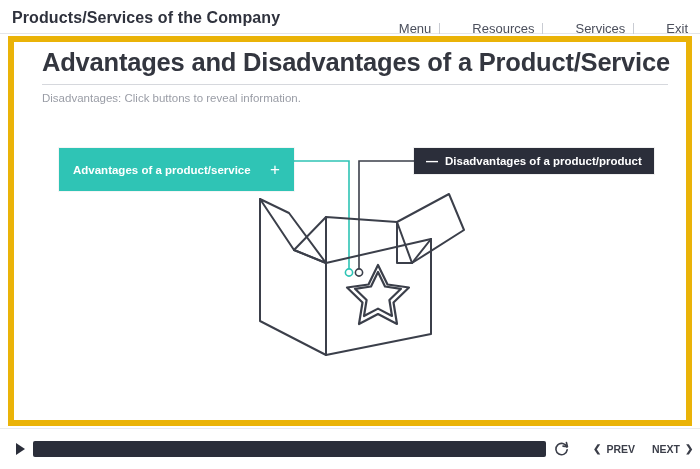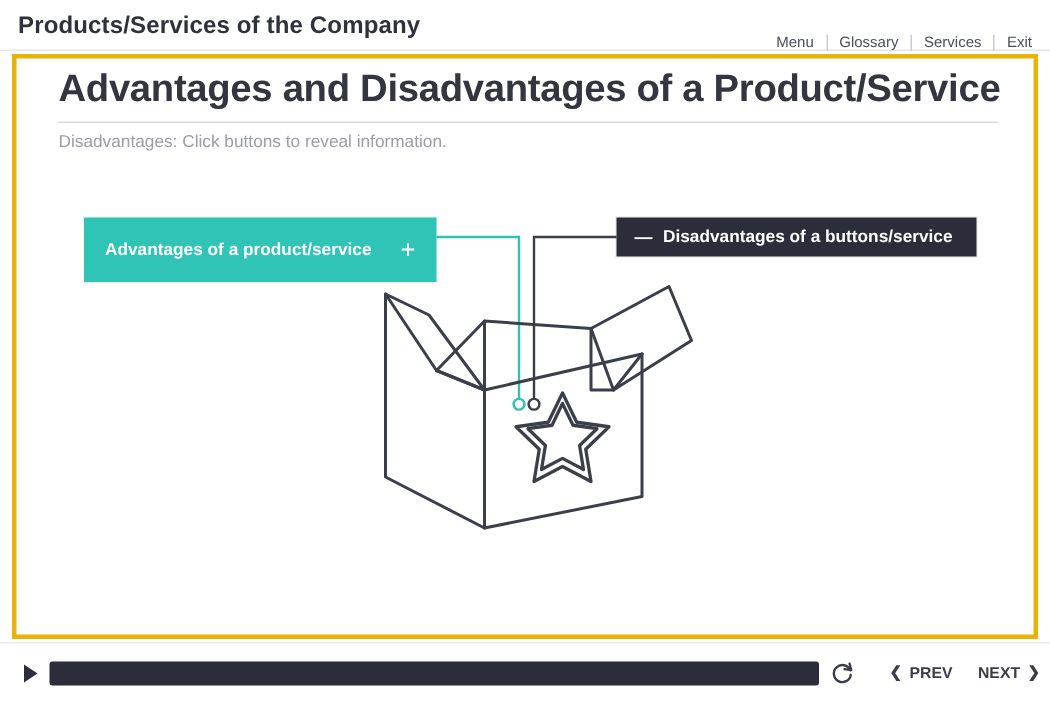--- a/index.html
+++ b/index.html
@@ -46,43 +46,44 @@
   }
   #topnav {
     position: absolute;
     right: 10px;
     top: 22px;
     display: flex;
     align-items: center;
     height: 12px;
   }
   #topnav .nav-link {
-    font-size: 10px;
+    font-size: 13px;
     color: #4b4f5c;
     padding: 0 8px;
     white-space: nowrap;
     text-decoration: none;
     cursor: pointer;
+    margin-left: 24px;
   }
   #topnav .nav-sep {
     width: 1px;
     height: 11px;
     background: #c9ccd3;
   }
   #topnav .nav-link:last-child { padding-right: 2px; text-align: center; }
 
   
   #stage {
     position: absolute;
     left: 8px;
     top: 36px;
     width: 684px;
     height: 390px;
     background: #ffffff;
-    border: 3px solid #eab308;
+    border: 6px solid #eab308;
     box-sizing: border-box;
     overflow: hidden;
   }
 
   #page-heading {
     position: absolute;
     left: 28px;
     top: 6px;
     width: 630px;
     font-size: 25.5px;
@@ -249,21 +250,21 @@
 </head>
 <body>
 
 <div id="course-frame">
 
   <div id="topbar">
     <div id="course-title">Products/Services of the Company</div>
     <div id="topnav">
       <span class="nav-link">Menu</span>
       <span class="nav-sep"></span>
-      <span class="nav-link">Glossary</span>
+      <span class="nav-link">Resources</span>
       <span class="nav-sep"></span>
       <span class="nav-link">Services</span>
       <span class="nav-sep"></span>
       <span class="nav-link">Exit</span>
     </div>
   </div>
 
   <div id="stage">
 
     <div id="page-heading">Advantages and Disadvantages of a Product/Service</div>
@@ -303,21 +304,21 @@
       </g>
     </svg>
 
     <div id="btn-advantages" class="reveal-btn">
       <span class="btn-label">Advantages of a product/service</span>
       <span class="btn-sign">+</span>
     </div>
 
     <div id="btn-disadvantages" class="reveal-btn">
       <span class="btn-sign">—</span>
-      <span class="btn-label">Disadvantages of a buttons/service</span>
+      <span class="btn-label">Disadvantages of a product/product</span>
     </div>
 
   </div>
 
   <div id="bottombar">
 
     <div id="play-button"></div>
 
     <div id="progress-track">
       <div id="progress-fill" style="width: 100%;"></div>

